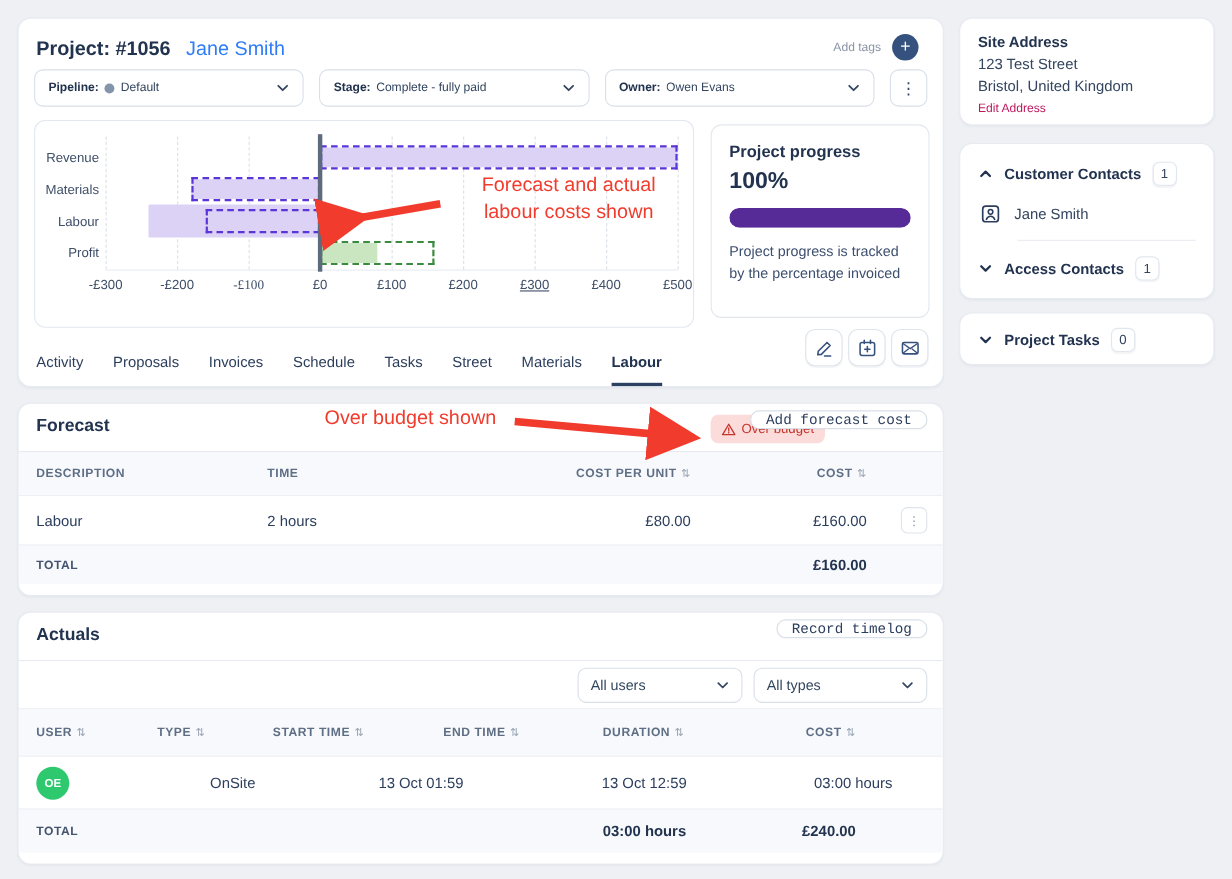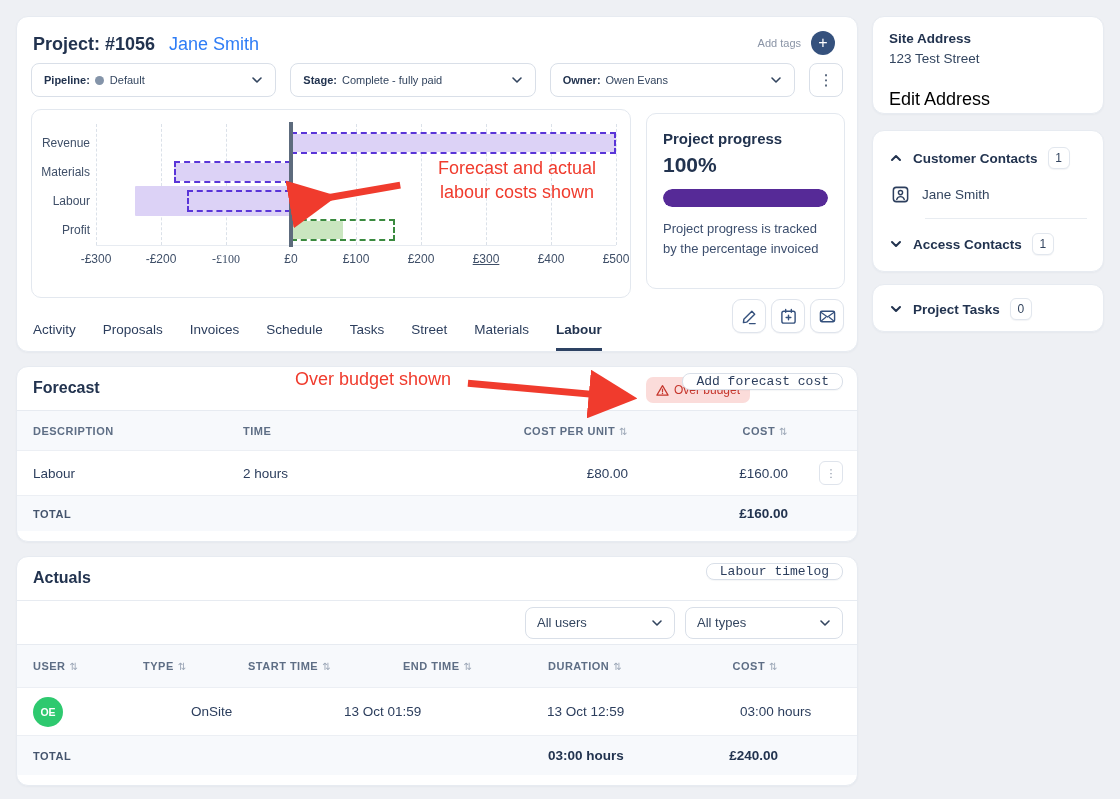--- a/index.html
+++ b/index.html
@@ -104,21 +104,21 @@
     font-size:11px; display:flex; align-items:center; justify-content:center; cursor:pointer; justify-self:end; }
   .avatar { width:30px; height:30px; border-radius:50%; display:flex; align-items:center; justify-content:center;
     color:#fff; font-size:10.5px; font-weight:bold; }
   .budget-note { position:absolute; left:278px; top:2px; font-size:18px; color:#f03b2d; font-weight:500; z-index:6; }
   
   #side-address { left:872px; top:16px; width:232px; height:98px; padding:14px 16px; }
   #side-contacts { left:872px; top:130px; width:232px; height:142px; padding:16px; }
   #side-tasks { left:872px; top:284px; width:232px; height:48px; padding:13px 16px; }
   .addr-title { font-size:13.5px; font-weight:bold; color:#22334f; margin-bottom:3px; }
   .addr-line { font-size:13.5px; color:#33455f; line-height:1.5; }
-  .addr-link { font-size:18px; color:#000000; margin-top:20px; cursor:pointer; }
+  .addr-link { font-size:11px; color:#be185d; margin-top:3px; cursor:pointer; }
   .collapse-row { display:flex; align-items:center; gap:10px; cursor:pointer; }
   .collapse-label { font-size:13.5px; font-weight:bold; color:#22334f; }
   .count-badge { min-width:22px; height:22px; border:1px solid #e2e7ee; border-radius:6px; background:#fff;
     display:flex; align-items:center; justify-content:center; font-size:12px; color:#33455f;
     box-shadow:0 1px 1px rgba(20,40,80,.05); padding:0 4px; }
   .contact-row { display:flex; align-items:center; gap:12px; margin:16px 0 0 2px; }
   .contact-name { font-size:13.5px; color:#33455f; }
   .side-divider { border:none; border-top:1px solid #e8ecf1; margin:14px 0 14px 36px; }
   svg.ic { display:block; }
 </style>
@@ -299,21 +299,21 @@
     <div></div>
     <div></div>
     <div class="tv right">£160.00</div>
     <div></div>
   </div>
 </div>
 
 <div class="card" id="actuals-card">
   <div class="sec-header">
     <div class="sec-title">Actuals</div>
-    <button class="btn" id="record-timelog-btn">Labour timelog</button>
+    <button class="btn" id="record-timelog-btn">Record timelog</button>
   </div>
   <div class="filters-row">
     <div class="filter-select">
       <span>All users</span>
       <span class="spacer"></span>
       <svg class="ic chev" width="12" height="12" viewBox="0 0 12 12">
           <path d="M2 4l4 4 4-4" fill="none" stroke="#33455f" stroke-width="1.6" stroke-linecap="round" stroke-linejoin="round"></path>
         </svg>
     </div>
     <div class="filter-select">
@@ -351,20 +351,21 @@
       <div></div>
     <div class="tv">03:00 hours</div>
     <div class="tv right">£240.00</div>
     <div></div>
   </div>
 </div>
 
 <div class="card" id="side-address">
   <div class="addr-title">Site Address</div>
   <div class="addr-line">123 Test Street</div>
+  <div class="addr-line">Bristol, United Kingdom</div>
   <div class="addr-link">Edit Address</div>
 </div>
 
 <div class="card" id="side-contacts">
   <div class="collapse-row">
     <svg class="ic" width="14" height="14" viewBox="0 0 14 14">
         <path d="M3 9l4-4 4 4" fill="none" stroke="#22334f" stroke-width="2" stroke-linecap="round" stroke-linejoin="round"></path>
       </svg>
     <span class="collapse-label">Customer Contacts</span>
     <span class="count-badge">1</span>

